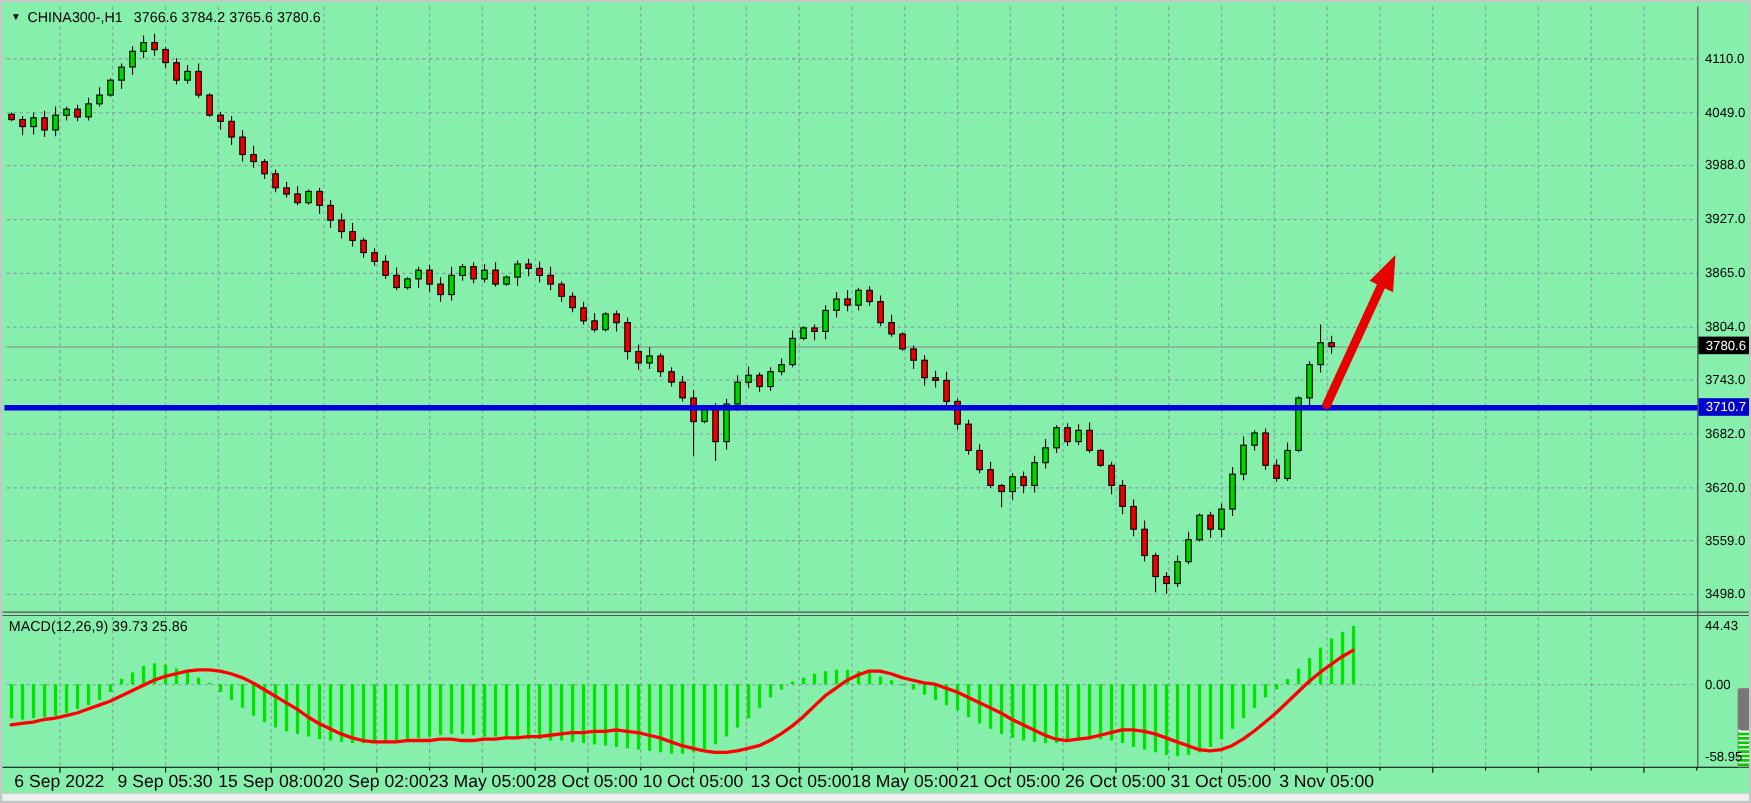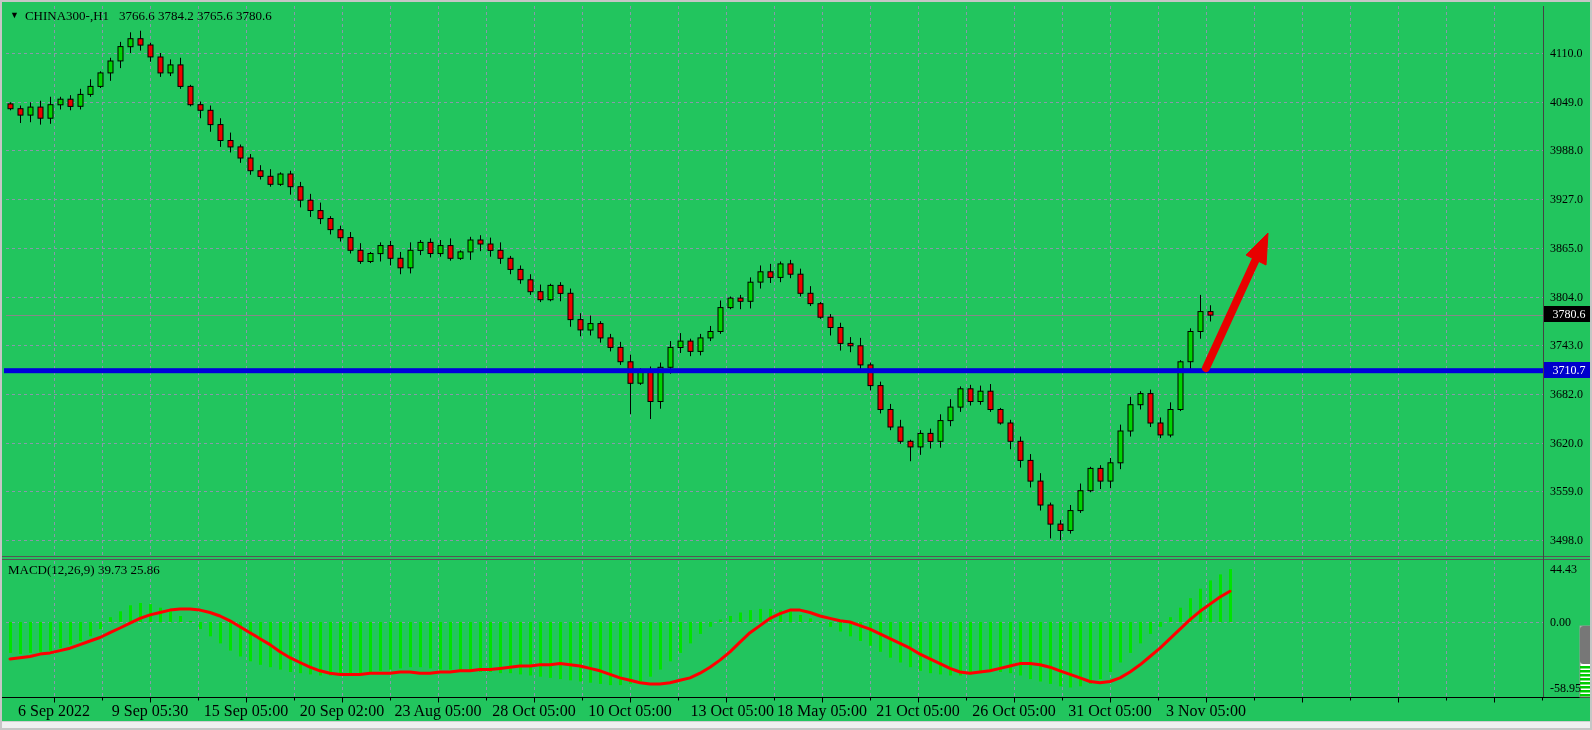--- a/index.html
+++ b/index.html
@@ -1,19 +1,19 @@
 <!DOCTYPE html>
 <html><head>
 <meta charset="utf-8">
 <style>
   html,body{margin:0;padding:0;background:#e4e4e4;}
   .window{
-    position:relative;width:1592px;height:730px;background:#22c55e;
+    position:relative;width:1592px;height:730px;background:#86efac;
     border:2px solid #c6c6c6;box-sizing:border-box;overflow:hidden;
-    font-family:Liberation Serif, serif;
+    font-family:Liberation Sans, sans-serif;
     padding-left:28px;
   }
   svg{position:absolute;left:0;top:0;}
   .hdr{
     position:absolute;left:8px;top:6px;font-size:13px;color:#000;
     white-space:nowrap;z-index:5;
   }
   .hdr .tri{font-size:9px;vertical-align:2px;margin-right:6px;}
   .hdr .ohlc{margin-left:10px;}
   .macd-lbl{
@@ -569,23 +569,23 @@
       <div class="axis-label" style="top: 335.041px;">3743.0</div>
       <div class="axis-label" style="top: 383.582px;">3682.0</div>
       <div class="axis-label" style="top: 432.918px;">3620.0</div>
       <div class="axis-label" style="top: 481.459px;">3559.0</div>
       <div class="axis-label" style="top: 530px;">3498.0</div>
       <div class="axis-label" style="top: 559.128px;">44.43</div>
       <div class="axis-label" style="top: 612px;">0.00</div>
       <div class="axis-label" style="top: 678px;">-58.95</div>
       <div class="date-label" style="left: 4px;">6 Sep 2022</div>
       <div class="date-label" style="left: 100px;">9 Sep 05:30</div>
-      <div class="date-label" style="left: 196px;">15 Sep 05:00</div>
+      <div class="date-label" style="left: 196px;">15 Sep 08:00</div>
       <div class="date-label" style="left: 292px;">20 Sep 02:00</div>
-      <div class="date-label" style="left: 388px;">23 Aug 05:00</div>
+      <div class="date-label" style="left: 388px;">23 May 05:00</div>
       <div class="date-label" style="left: 484px;">28 Oct 05:00</div>
       <div class="date-label" style="left: 580px;">10 Oct 05:00</div>
       <div class="date-label" style="left: 676px; text-align: right;">13 Oct 05:00</div>
       <div class="date-label" style="left: 772px;">18 May 05:00</div>
       <div class="date-label" style="left: 868px;">21 Oct 05:00</div>
       <div class="date-label" style="left: 964px;">26 Oct 05:00</div>
       <div class="date-label" style="left: 1060px;">31 Oct 05:00</div>
       <div class="date-label" style="left: 1156px;">3 Nov 05:00</div>
     </div>
 

